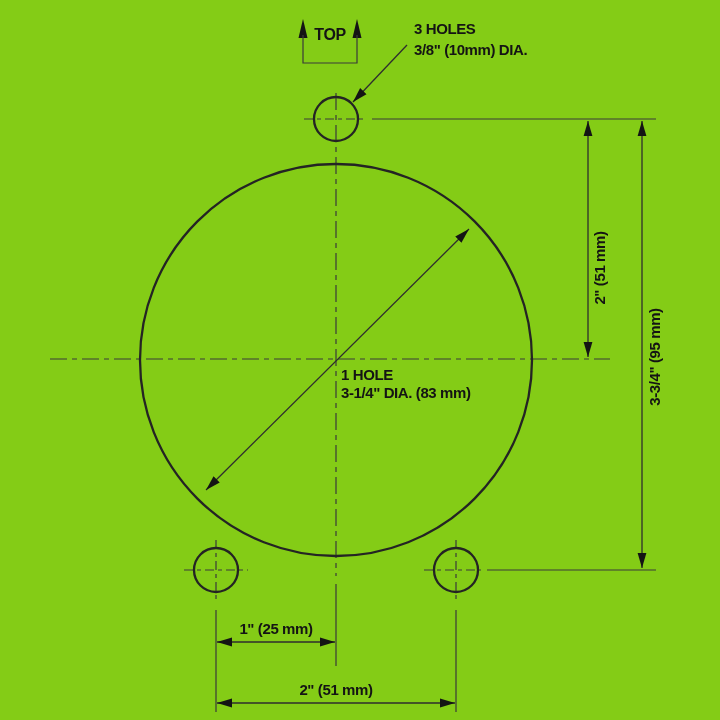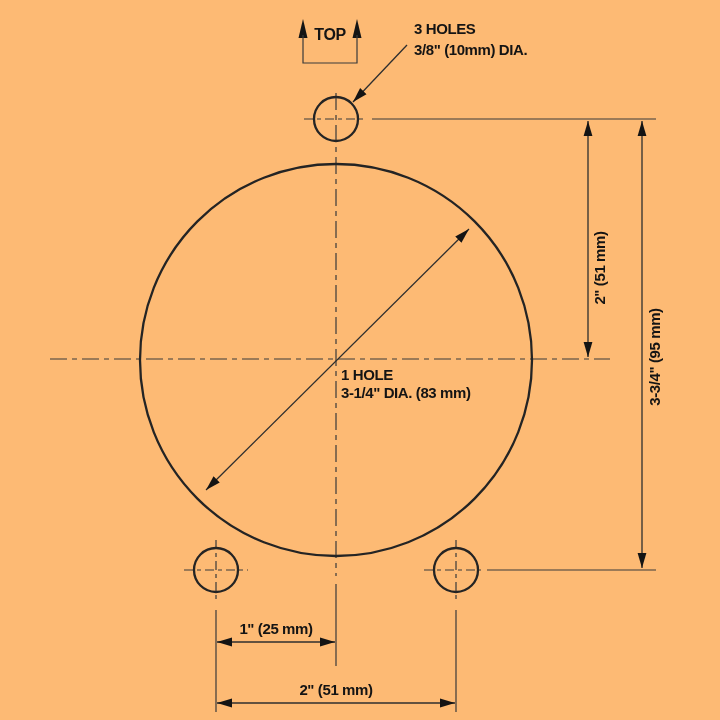--- a/index.html
+++ b/index.html
@@ -4,21 +4,21 @@
 <style>
   html, body {
     margin: 0;
     padding: 0;
     background: #ffffff;
   }
   .canvas {
     position: relative;
     width: 720px;
     height: 720px;
-    background: #fdba74;
+    background: #84cc16;
     overflow: hidden;
   }
   svg text {
     font-family: "Liberation Sans", "DejaVu Sans", sans-serif;
     font-weight: 700;
     fill: #141414;
     letter-spacing: -0.4px;
   }
   .lbl      { font-size: 15px; }
   .lbl-big  { font-size: 16px; }

